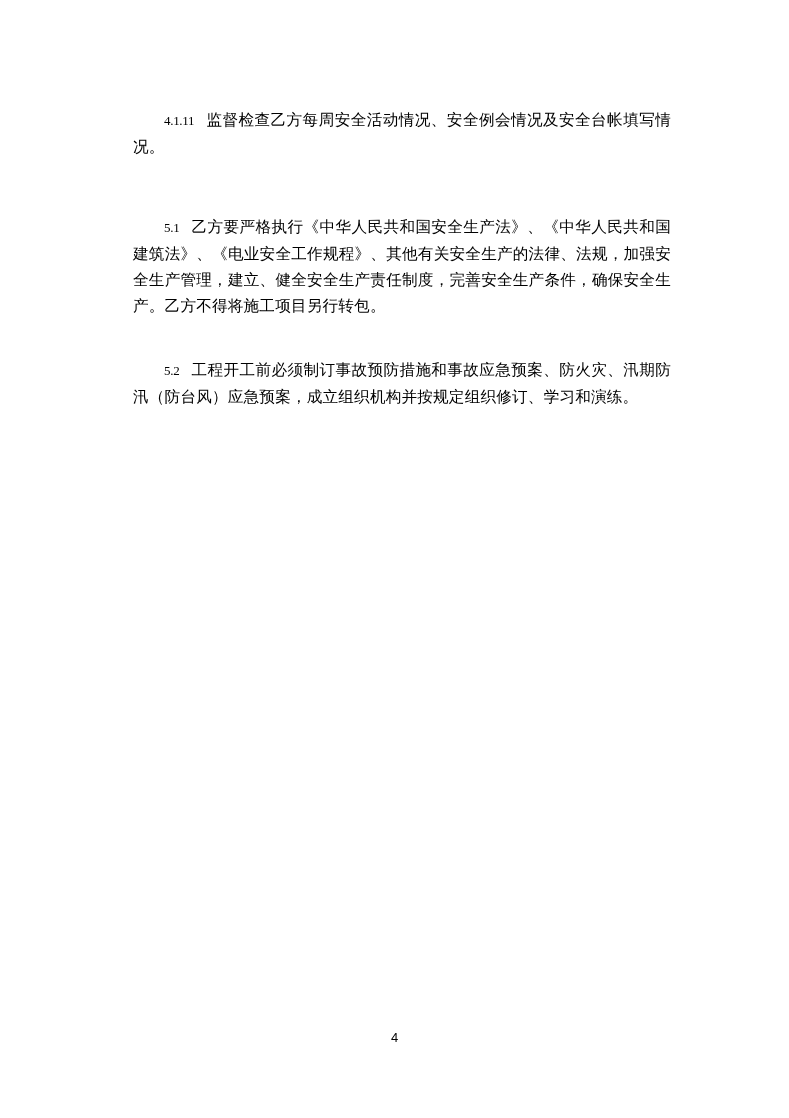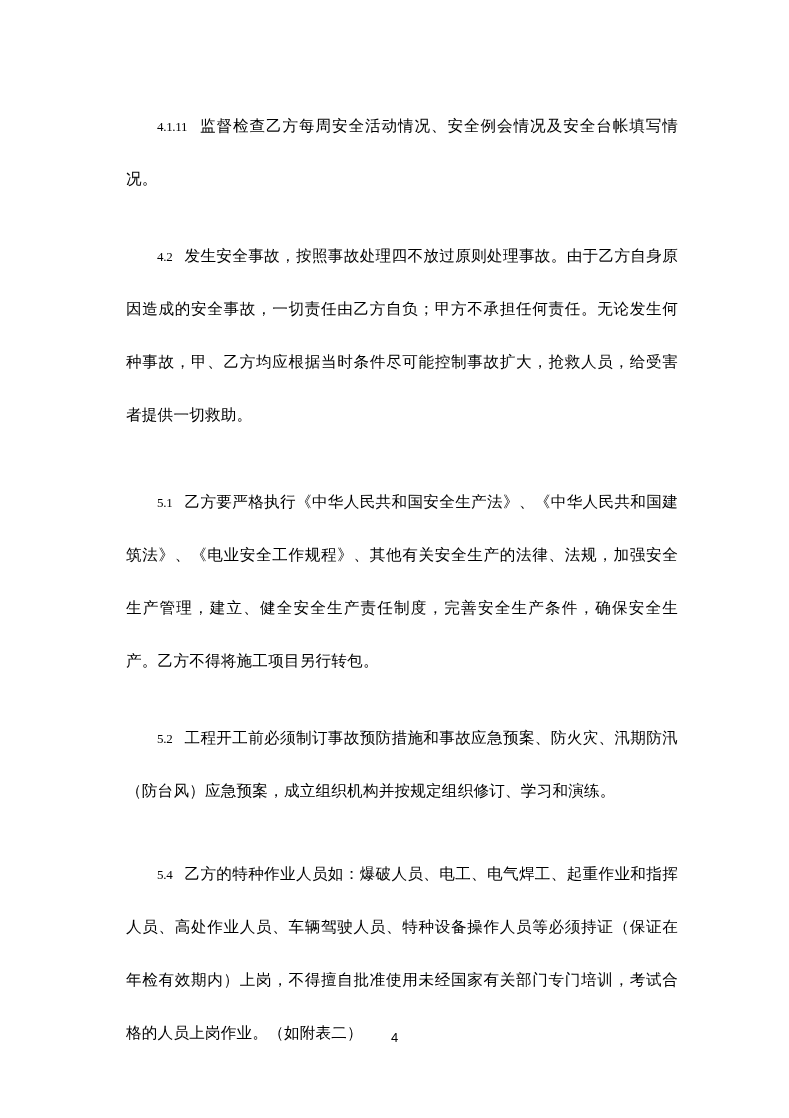--- a/index.html
+++ b/index.html
@@ -16,25 +16,25 @@
       color: #000000;
     }
     .page {
       position: absolute;
       left: 117px;
       top: 91px;
       width: 570px;
     }
     .para {
       font-size: 15.6px;
-      line-height: 53px;
+      line-height: 26px;
       text-indent: 31px;
       text-align: justify;
       text-justify: inter-character;
-      margin: 9px;
+      margin: 16px;
       letter-spacing: 0.2px;
     }
     .num {
       font-family: "Liberation Serif", serif;
       font-size: 13px;
       letter-spacing: -0.3px;
       margin-right: 12px;
     }
     .gap-small { height: 6px; }
     .page-number {
@@ -47,24 +47,22 @@
       font-size: 13px;
       color: #000;
     }
   </style>
 </head>
 <body>
 
 <div class="page">
   <p class="para"><span class="num">4.1.11</span><span>监督检查乙方每周安全活动情况、安全例会情况及安全台帐填写情况。</span></p>
   <div class="gap-small"></div>
-  <p class="para"><span class="num">4.2</span><span>发生安全事故，按照事故处理四不放过原则处理事故。由于乙方自身原因造成的安全事故，一切责任由乙方自负；甲方不承担任何责任。无论发生何种事故，甲、乙方均应根据当时条件尽可能控制事故扩大，抢救人员，给受害者提供一切救助。</span></p>
   <div class="gap-small"></div>
   <div style="height:10px"></div>
   <p class="para"><span class="num">5.1</span><span>乙方要严格执行《中华人民共和国安全生产法》、《中华人民共和国建筑法》、《电业安全工作规程》、其他有关安全生产的法律、法规，加强安全生产管理，建立、健全安全生产责任制度，完善安全生产条件，确保安全生产。乙方不得将施工项目另行转包。</span></p>
   <div class="gap-small"></div>
   <p class="para"><span class="num">5.2</span><span>工程开工前必须制订事故预防措施和事故应急预案、防火灾、汛期防汛（防台风）应急预案，成立组织机构并按规定组织修订、学习和演练。</span></p>
   <div class="gap-small"></div>
   <div class="gap-small"></div>
-  <p class="para"><span class="num">5.4</span><span>乙方的特种作业人员如：爆破人员、电工、电气焊工、起重作业和指挥人员、高处作业人员、车辆驾驶人员、特种设备操作人员等必须持证（保证在年检有效期内）上岗，不得擅自批准使用未经国家有关部门专门培训，考试合格的人员上岗作业。（如附表二）</span></p>
 </div>
 
 <div class="page-number">4</div>
 
 </body></html>

